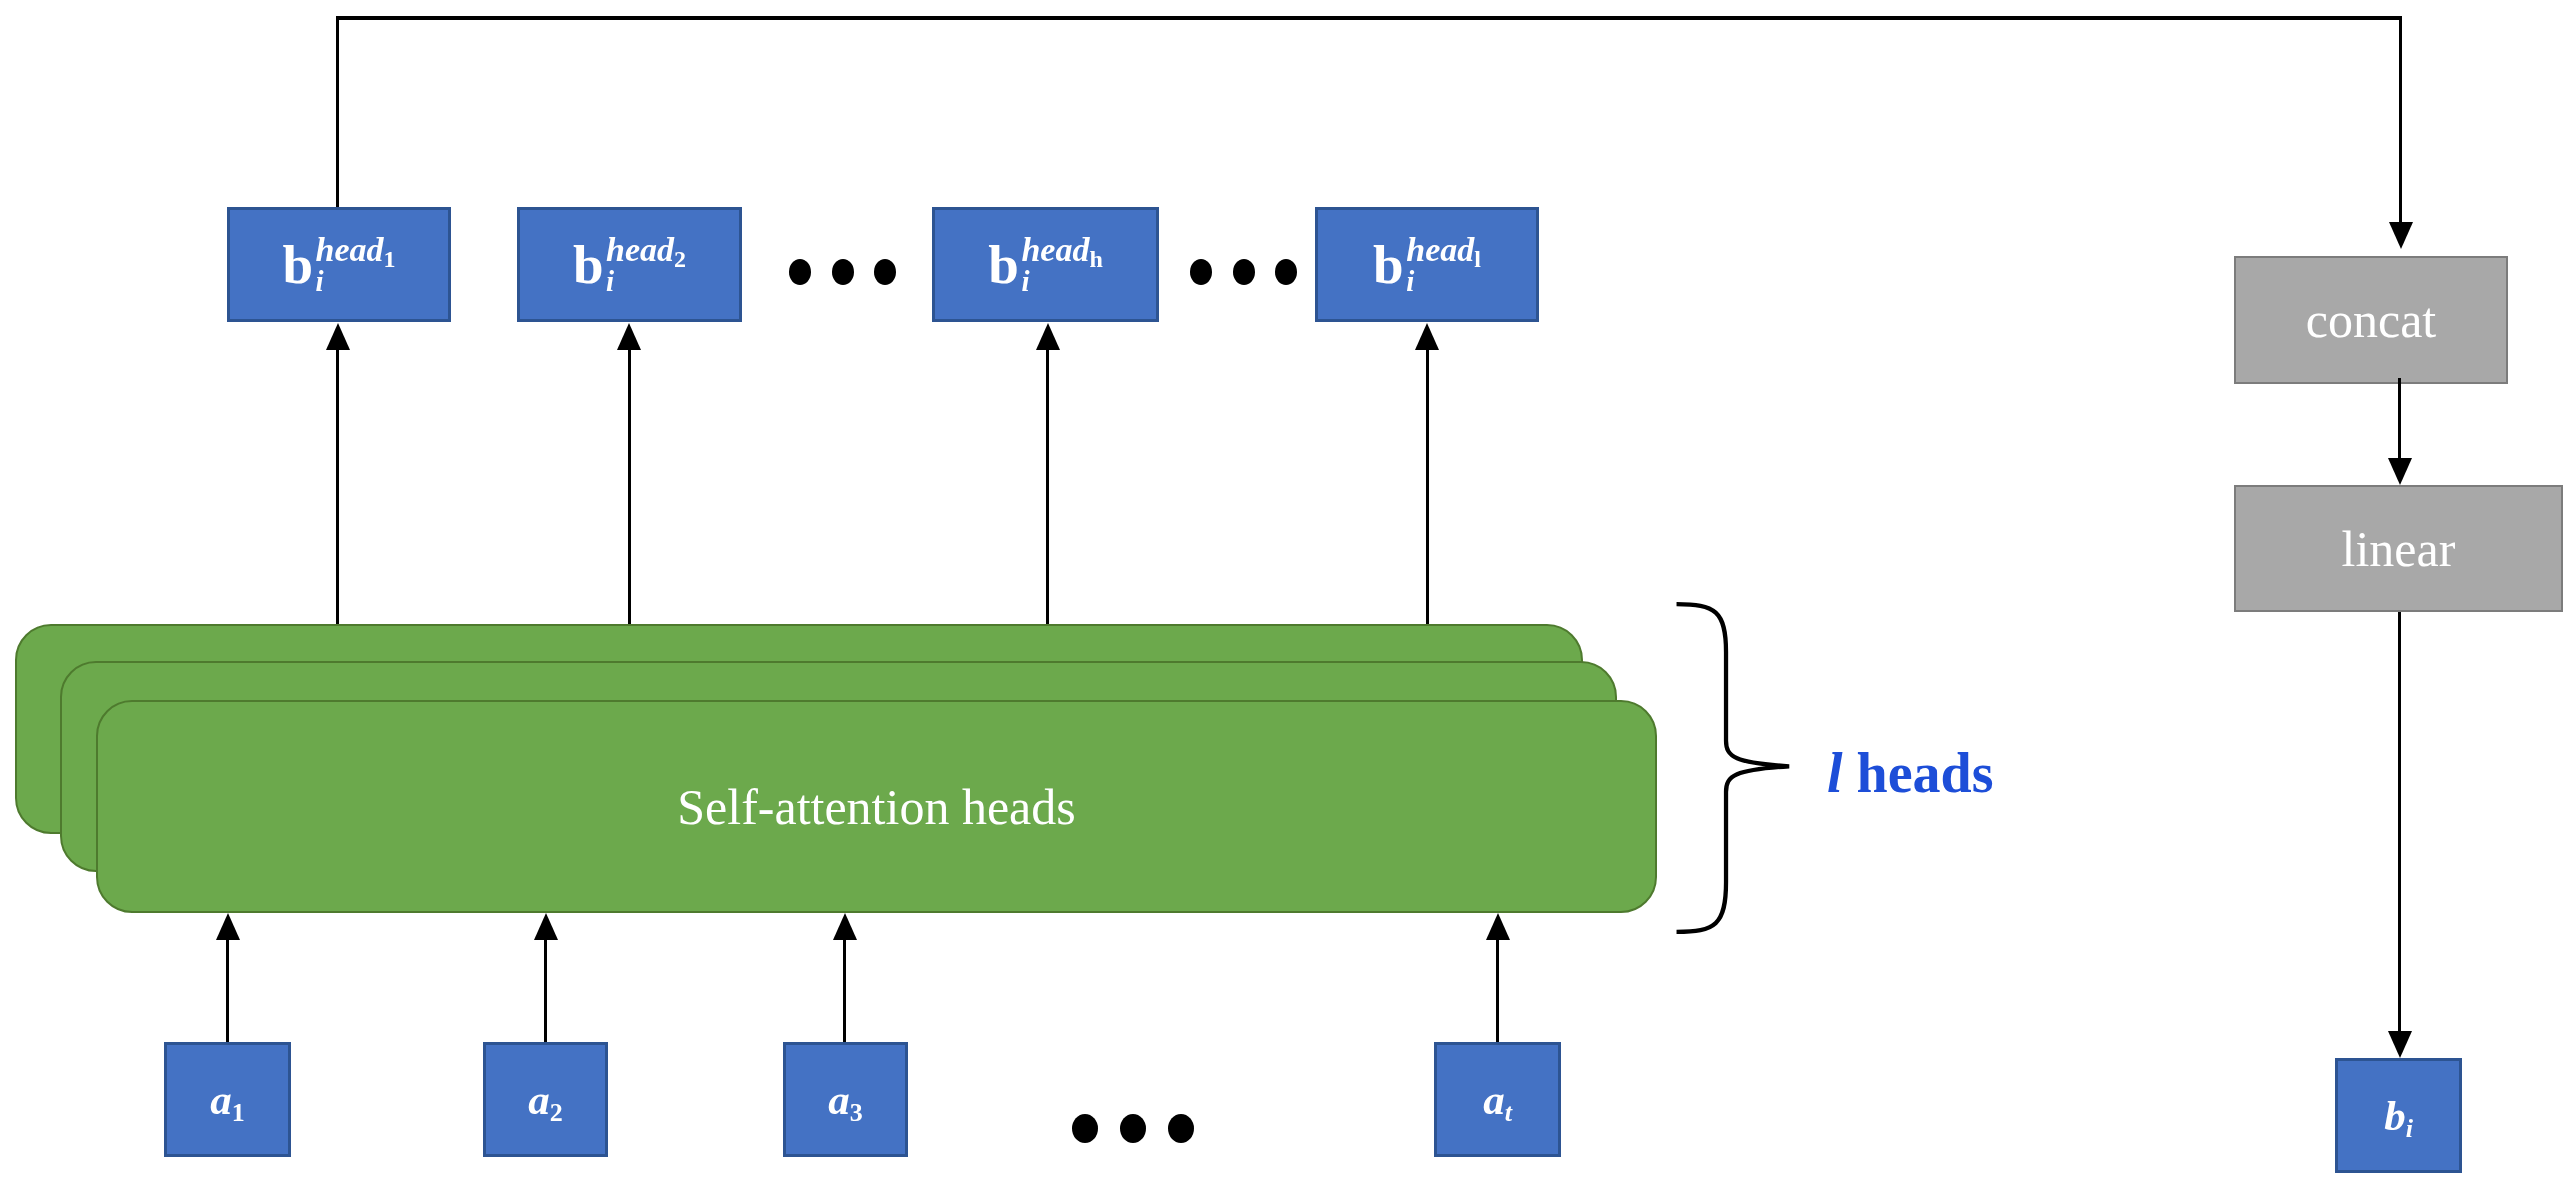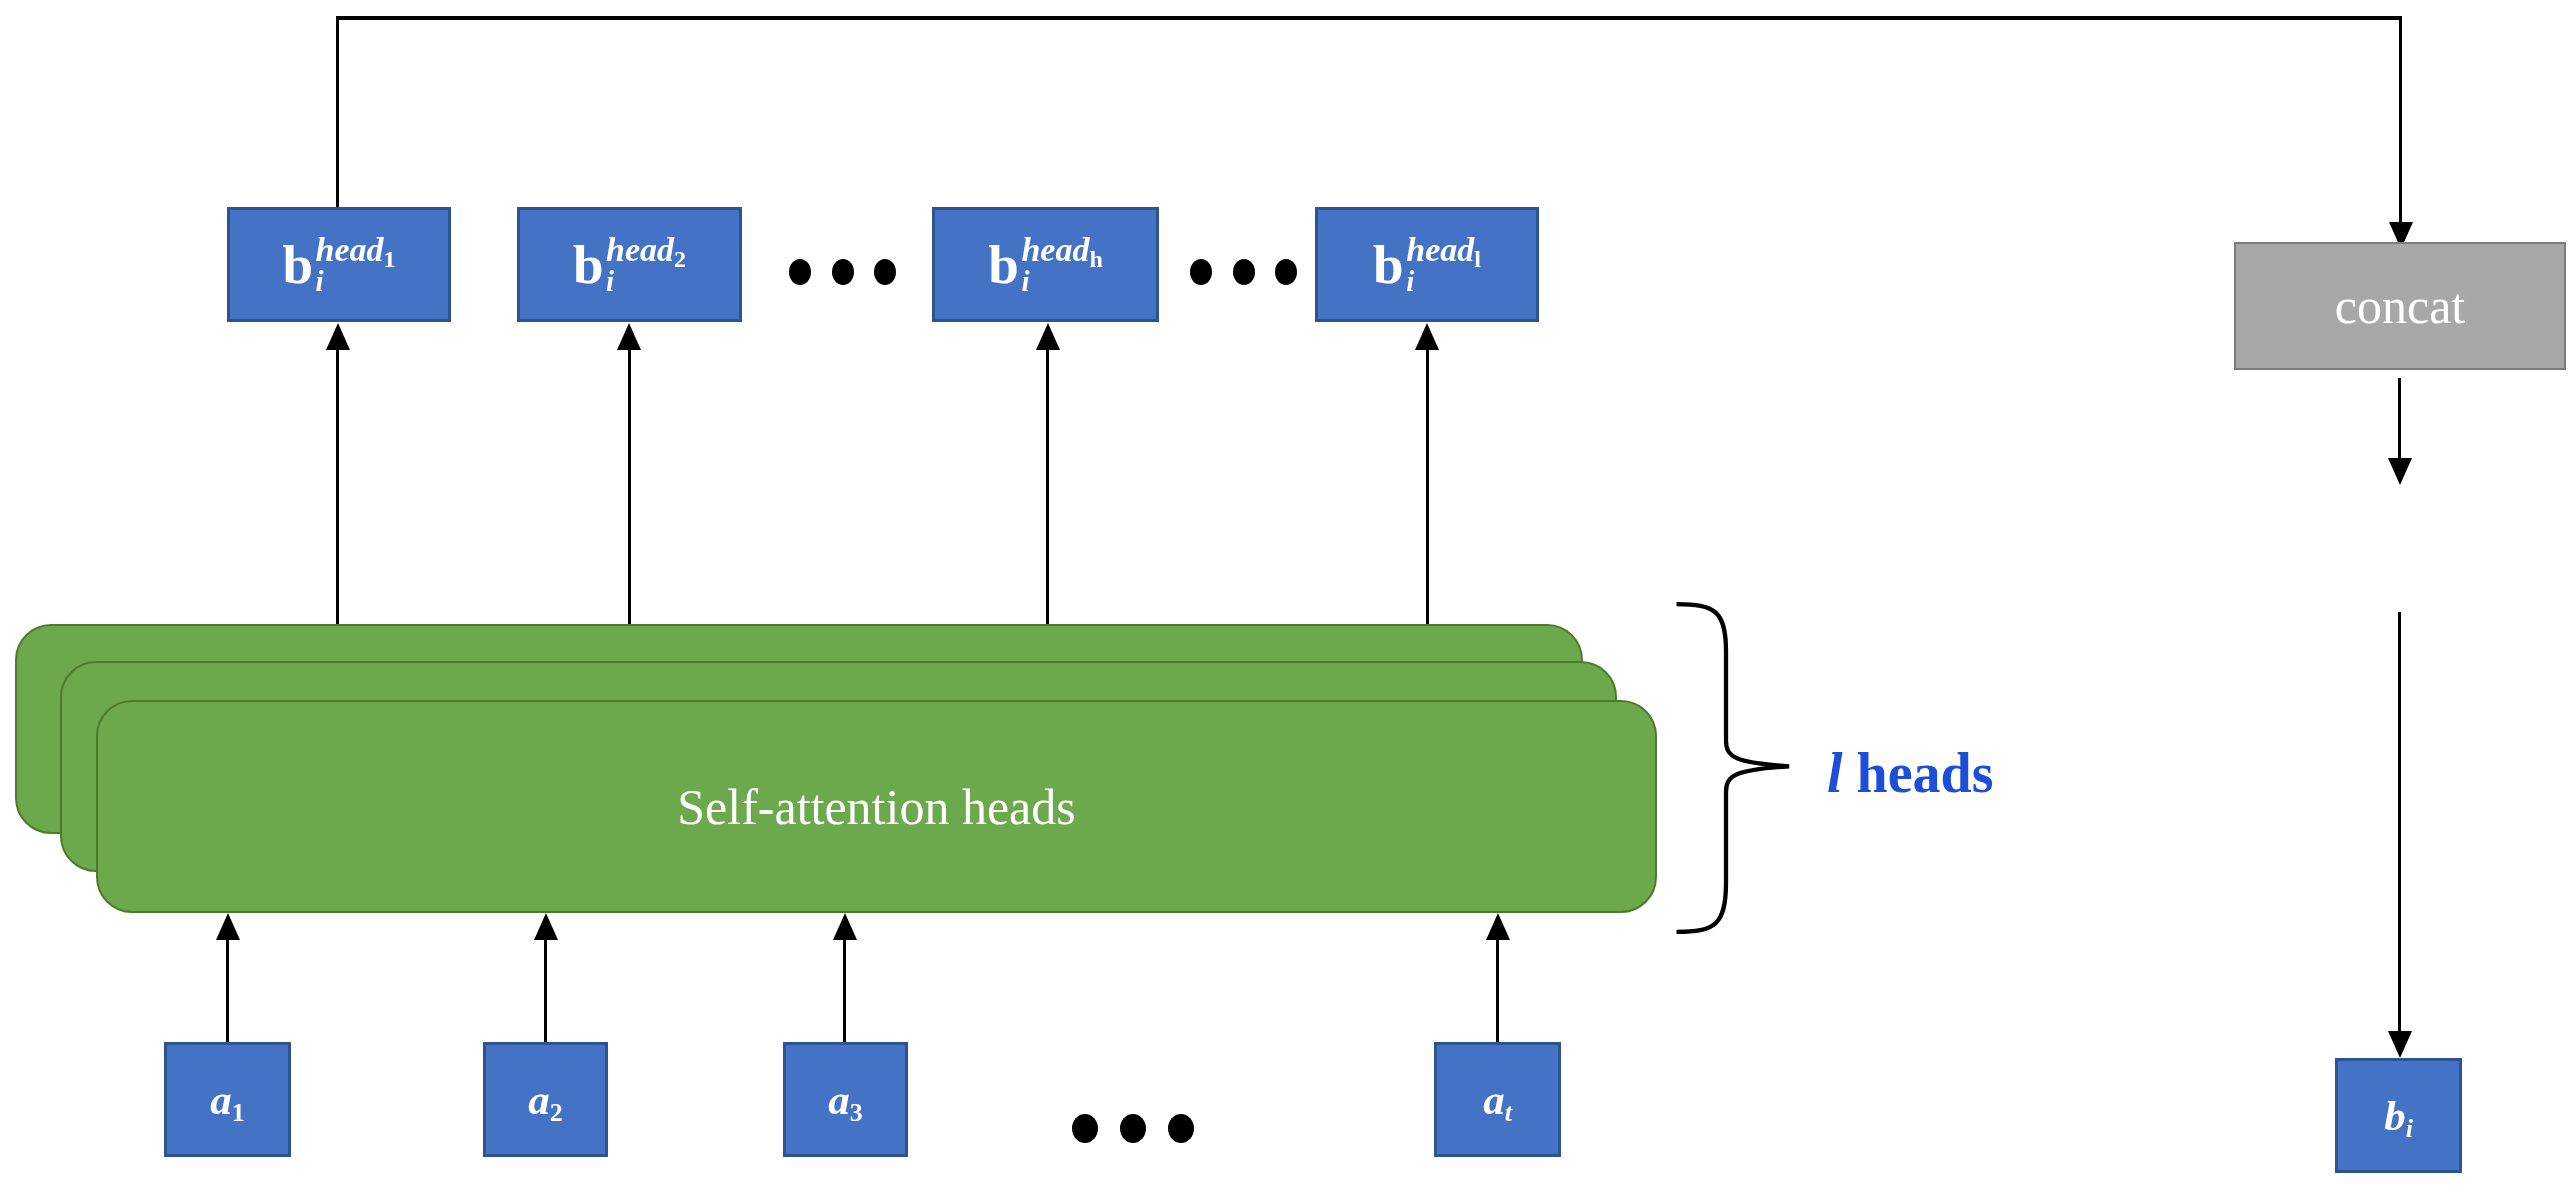--- a/index.html
+++ b/index.html
@@ -194,27 +194,30 @@
         <span class="asub it">t</span>
     </span>
   </div>
 
   <div class="dots big" style="left:1072px;top:1114px;">
     <span class="d"></span>
       <span class="d"></span>
       <span class="d"></span>
   </div>
 
-  <div class="graybox" style="left:2234px;top:242px;width:332px;height:128px;">
+  <div class="graybox" style="left:2234px;top:256px;width:274px;height:128px;">
     <span>concat</span>
   </div>
 
   <div class="vline" style="left:2398px;top:378px;width:3.4px;height:80px;"></div>
   <div class="arrow-down" style="left:2388px;top:458px;"></div>
 
+  <div class="graybox" style="left:2234px;top:485px;width:329px;height:127px;">
+    <span>linear</span>
+  </div>
 
   <div class="vline" style="left:2398px;top:612px;width:3.4px;height:421px;"></div>
   <div class="arrow-down" style="left:2388px;top:1031px;"></div>
 
   <div class="bluebox" style="left:2335px;top:1058px;width:127px;height:115px;">
     <span class="avec">
       <span class="abase">b</span>
         <span class="asub it">i</span>
     </span>
   </div>

